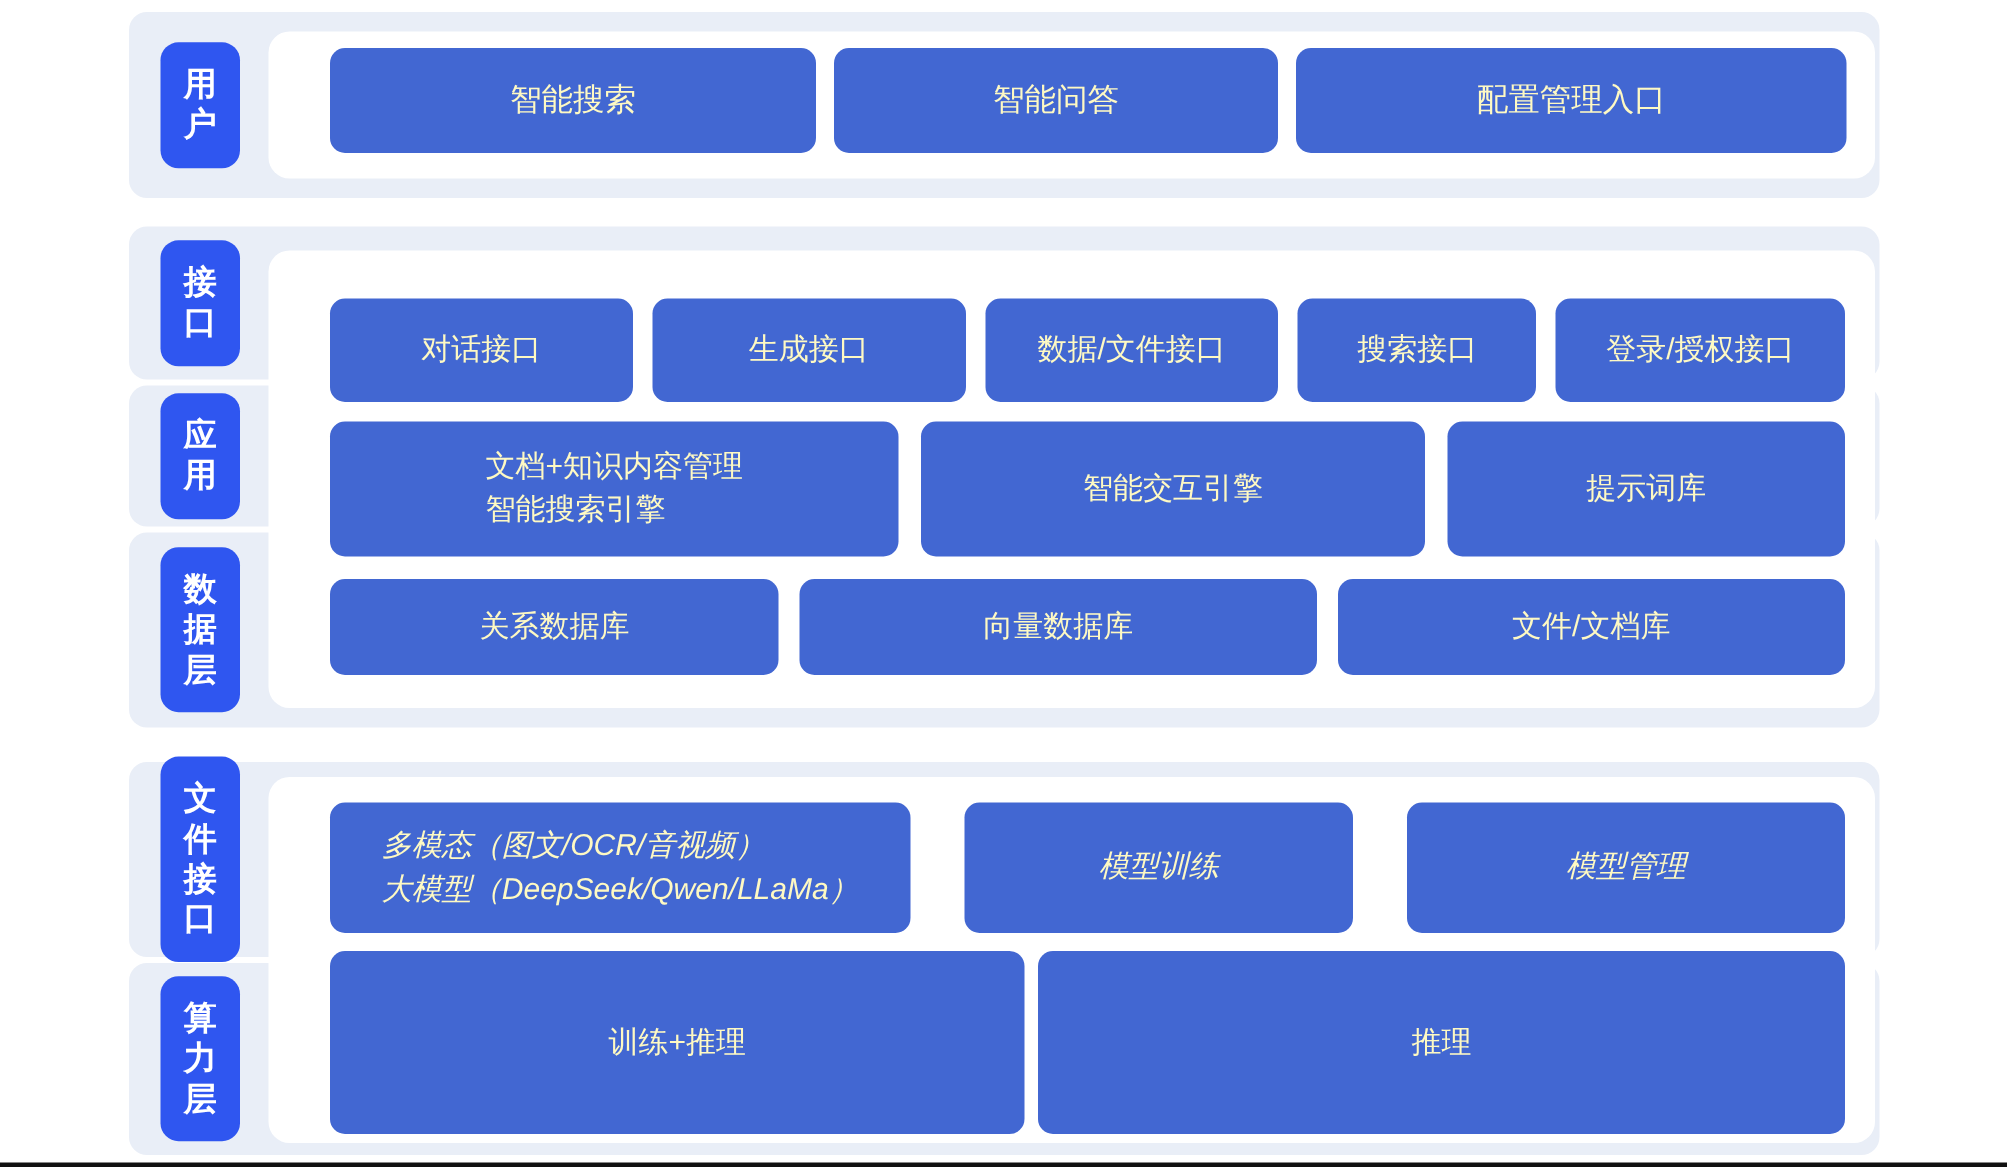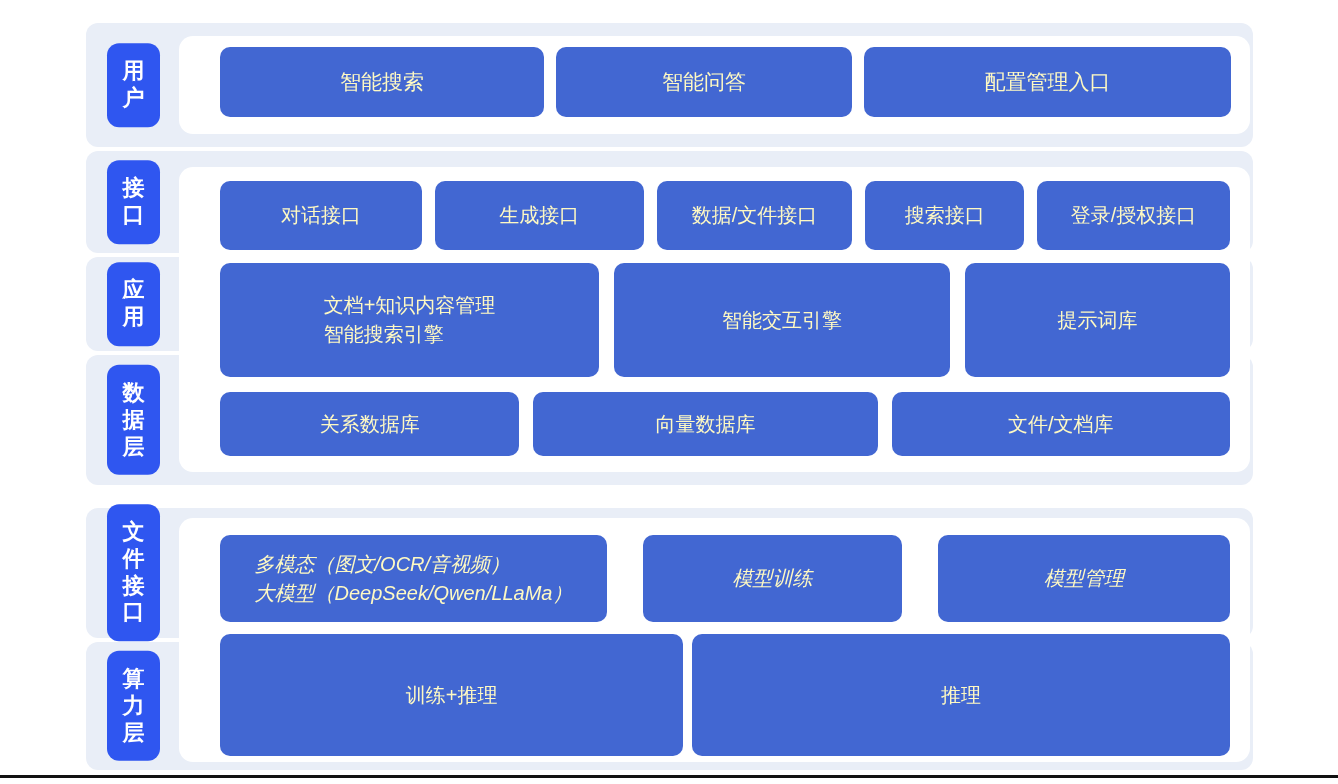--- a/index.html
+++ b/index.html
@@ -4,21 +4,21 @@
 <style>
   html,body { margin:0; padding:0; }
   body {
     width:1338px; height:784px; position:relative; overflow:hidden;
     background:#ffffff;
     font-family:"Liberation Sans","DejaVu Sans",sans-serif;
   }
   #stage { position:absolute; inset:0; }
 
   .group { position:absolute; left:86px; width:1167px; display:flex; flex-direction:column; }
-  #group-1 { top:8px;   height:124px; gap:4px;margin-top:15px; }
+  #group-1 { top:8px;   height:124px; gap:4px; }
   #group-2 { top:151px; height:334px; gap:4px; }
   #group-3 { top:508px; height:262px; gap:4px; }
 
   .band {
     position:relative;
     background:var(--band-bg,#e9eef7);
     border-radius:12px;
     flex:0 0 auto;
   }
   .band.h124 { height:124px; }
@@ -40,27 +40,27 @@
     word-break:break-all; text-align:center;
   }
 
   .panel {
     position:absolute; left:93px; right:3px;
     background:var(--panel-bg,#ffffff);
     border-radius:14px; z-index:2;
     display:flex; flex-direction:column;
   }
   #panel-1 { top:13px; bottom:13px; padding:11px 19px 0 41px; }
-  #panel-2 { top:16px; bottom:13px; padding:14px 20px 20px 41px; }
+  #panel-2 { top:16px; bottom:13px; padding:32px 20px 20px 41px; }
   #panel-3 { top:10px; bottom:8px;  padding:17px 20px 6px 41px; }
 
   .row { display:flex; flex:0 0 auto; }
   .row-g1  { height:70px;  gap:12px; }
   .row-g2a { height:69px;  gap:13px; }
-  .row-g2b { height:114px;  gap:15px; margin-top:13px; }
+  .row-g2b { height:90px;  gap:15px; margin-top:13px; }
   .row-g2c { height:64px;  gap:14px; margin-top:15px; }
   .row-g3a { height:87px;  gap:36px;font-style:italic; }
   .row-g3b { height:122px; gap:9px; margin-top:12px; }
 
   .btn {
     background:var(--block-bg,#4267d2); color:#fef9c3;
     border-radius:10px;
     display:flex; align-items:center; justify-content:center;
     text-align:left; white-space:pre-line;
     font-size:20px; font-weight:500; line-height:1.45;

